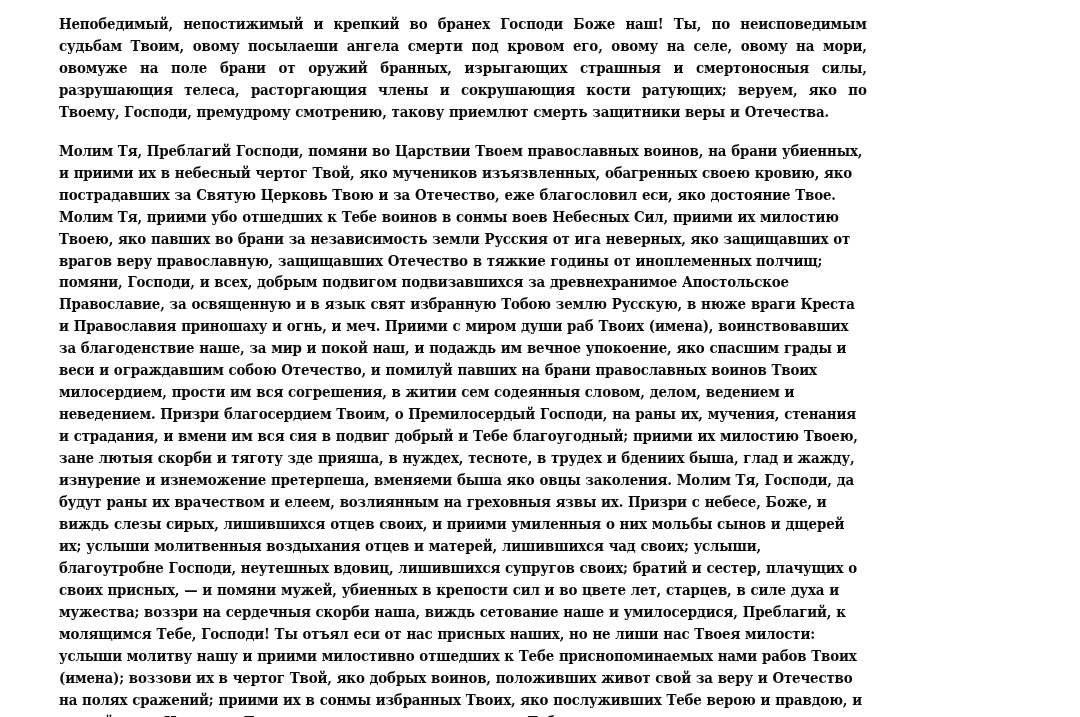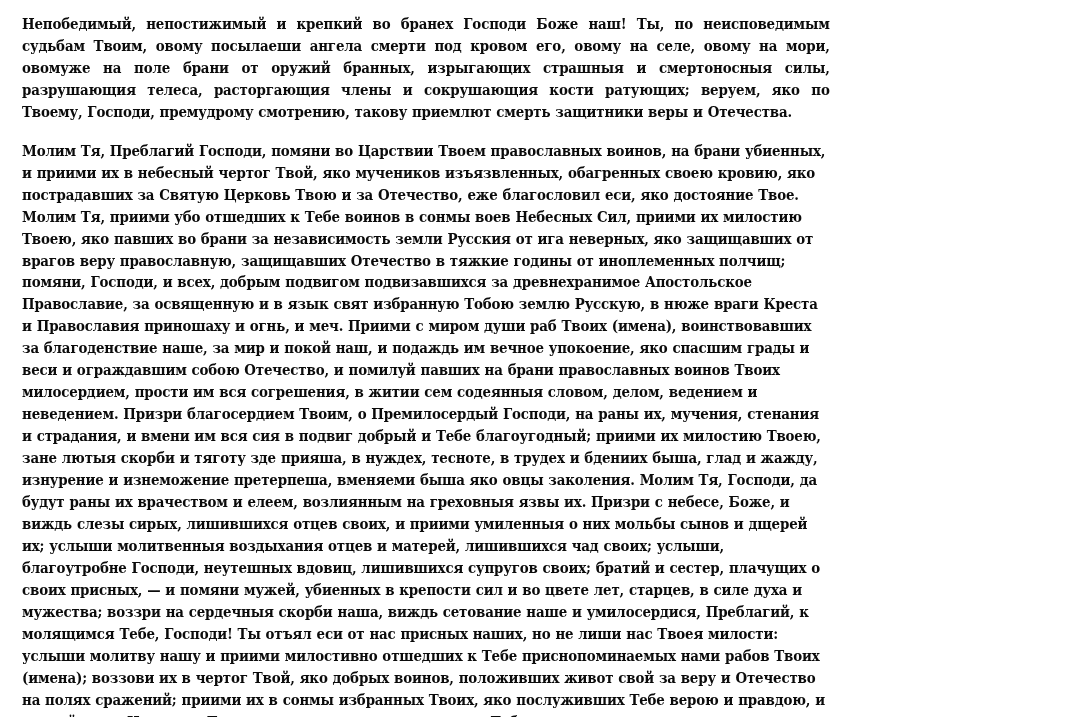--- a/index.html
+++ b/index.html
@@ -13,20 +13,21 @@
     overflow: hidden;
     font-family: "Liberation Serif", "DejaVu Serif", serif;
     color: #000000;
   }
   .page {
     width: 864px;
     height: 717px;
     box-sizing: border-box;
     padding: 14px 22px 0 22px;
     background: #ffffff;
+    margin-left: 37px;
   }
   .prayer-text {
     font-family: "DejaVu Serif", "Liberation Serif", serif;
     font-size: 15.1px;
     line-height: 1.455;
     text-align: justify;
     text-justify: inter-word;
     letter-spacing: -0.15px;
     word-spacing: 0.4px;
     color: #0b0b0b;

